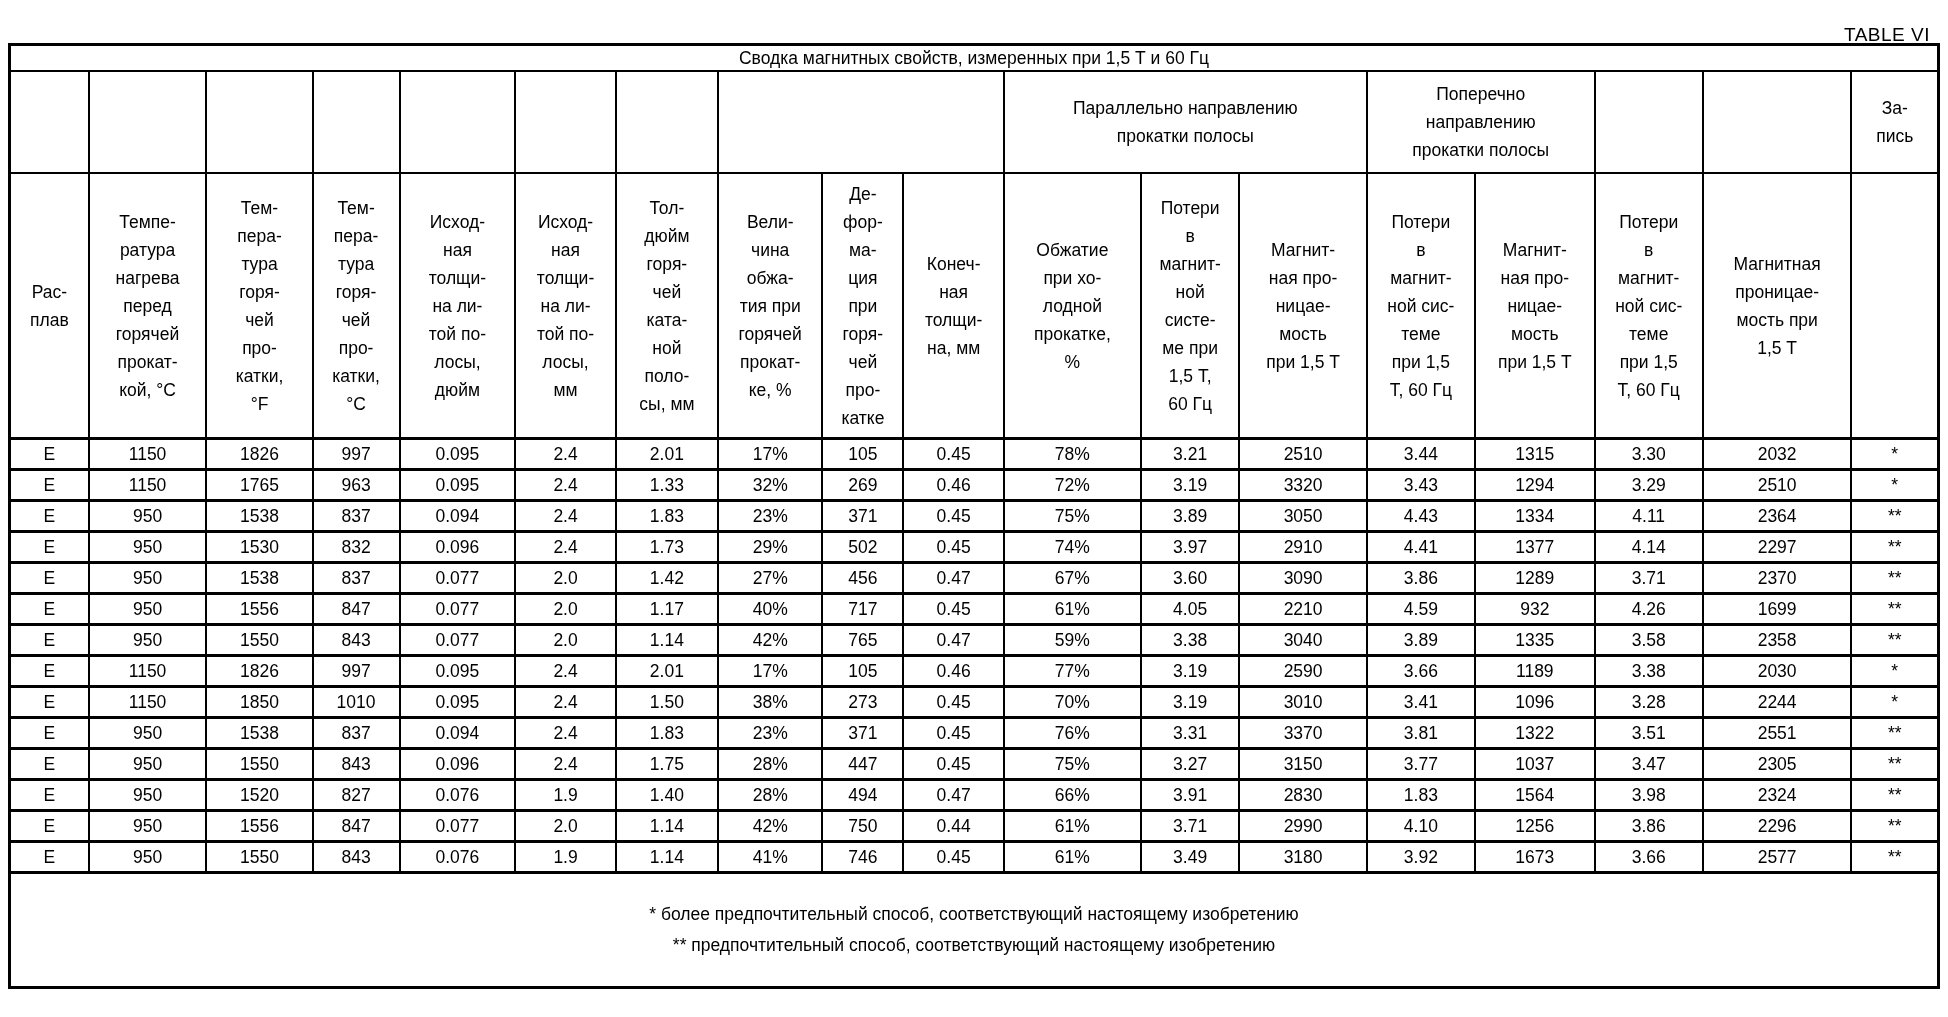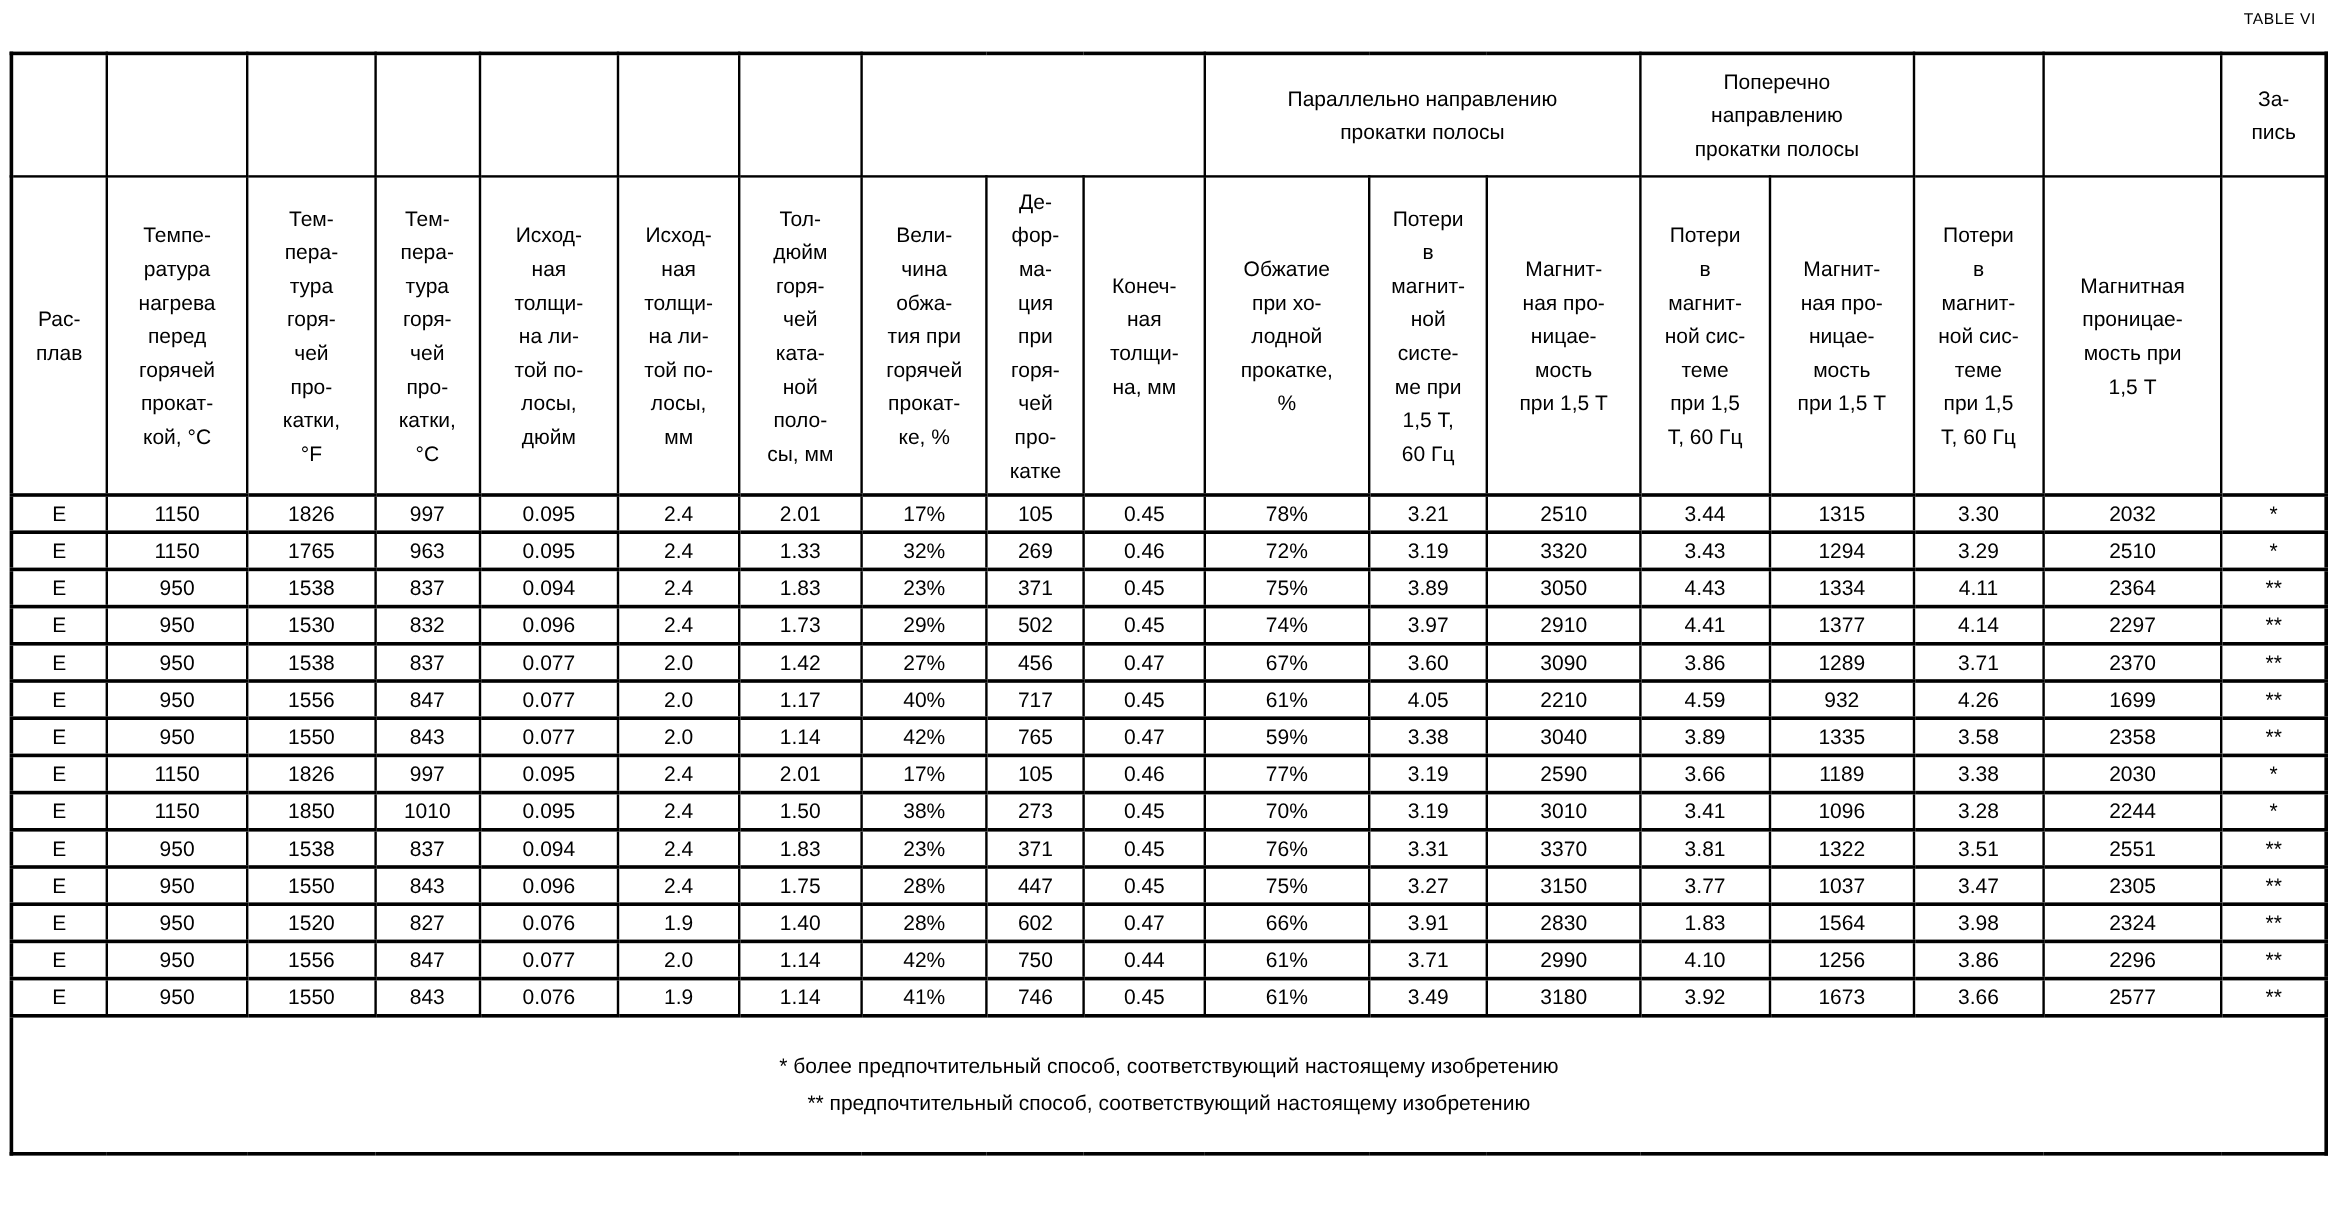--- a/index.html
+++ b/index.html
@@ -11,23 +11,23 @@
   }
   .page {
     position: relative;
     width: 1948px;
     height: 1017px;
     background: #ffffff;
     overflow: hidden;
   }
   .page-label {
     position: absolute;
-    top: 8px;
+    top: 24px;
     right: 18px;
-    font-size: 13px;
+    font-size: 19px;
     letter-spacing: 0.5px;
   }
   table.main {
     position: absolute;
     top: 43px;
     left: 8px;
     width: 1932px;
     border-collapse: collapse;
     table-layout: fixed;
     border: 3px solid #000;
@@ -104,20 +104,23 @@
       <col style="width:6.6%">
         <col style="width:5.6%">
         <col style="width:6.2%">
         <col style="width:5.6%">
       <col style="width:7.7%">
         <col style="width:4.5%">
     </colgroup>
 
     <tbody>
 
+      <tr>
+        <td class="title-cell" colspan="18">Сводка магнитных свойств, измеренных при 1,5 Т и 60 Гц</td>
+      </tr>
 
       <tr>
         <td class="group-cell"></td>
         <td class="group-cell"></td>
         <td class="group-cell"></td>
         <td class="group-cell"></td>
         <td class="group-cell"></td>
         <td class="group-cell"></td>
         <td class="group-cell"></td>
         <td class="group-cell" colspan="3"></td>
@@ -468,21 +471,21 @@
         </tr>
         <tr class="data-row">
           <td>E</td>
           <td>950</td>
           <td>1520</td>
           <td>827</td>
           <td>0.076</td>
           <td>1.9</td>
           <td>1.40</td>
           <td>28%</td>
-          <td>602</td>
+          <td>494</td>
           <td>0.47</td>
           <td>66%</td>
           <td>3.91</td>
           <td>2830</td>
           <td>1.83</td>
           <td>1564</td>
           <td>3.98</td>
           <td>2324</td>
           <td>**</td>
         </tr>

